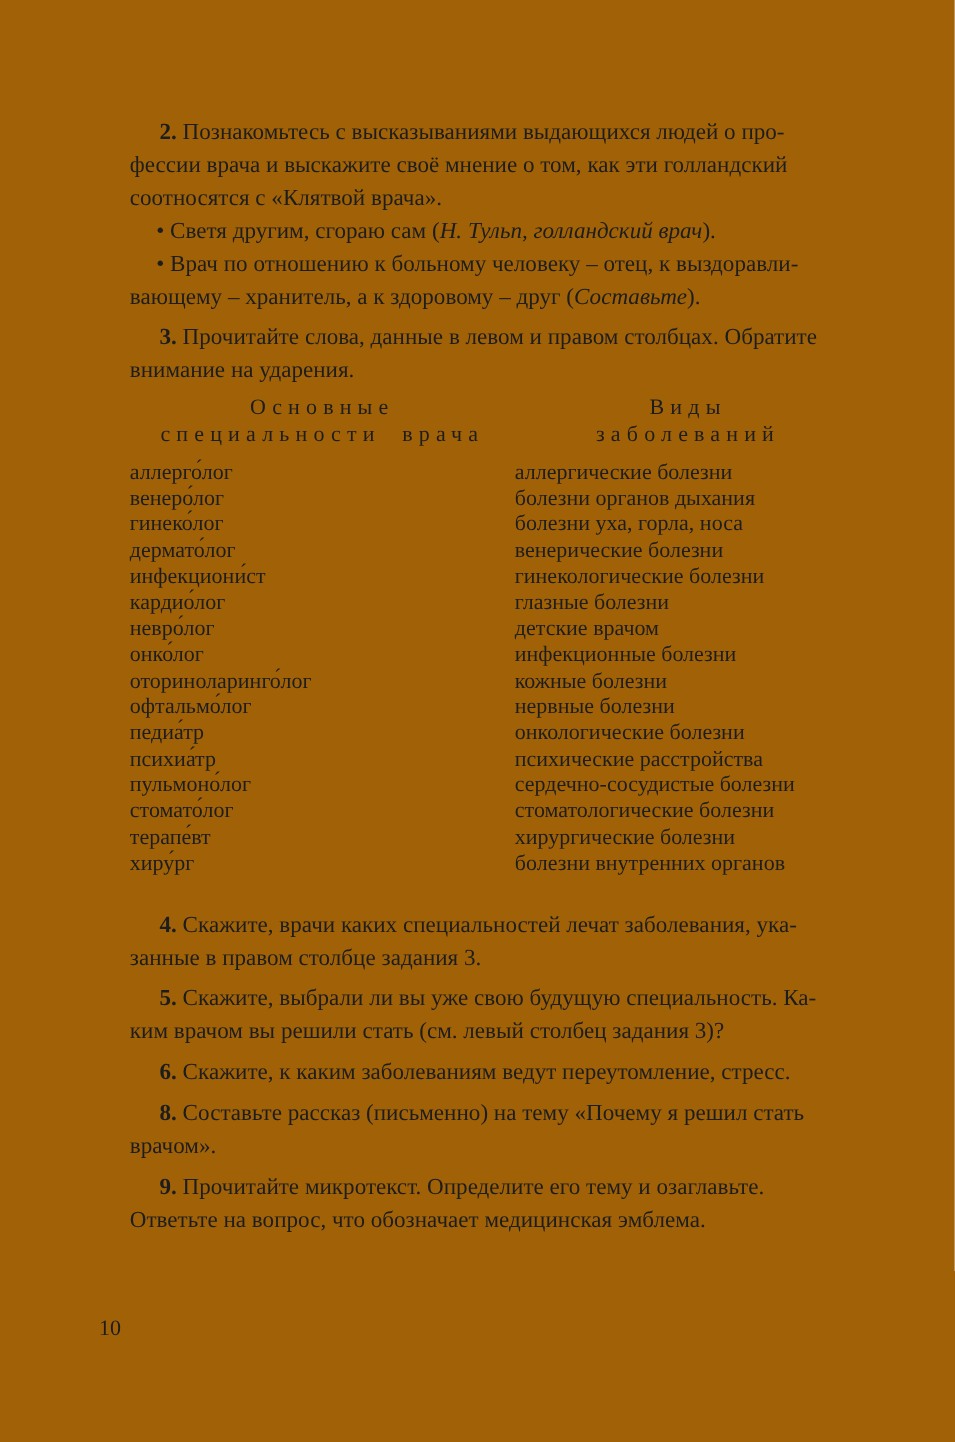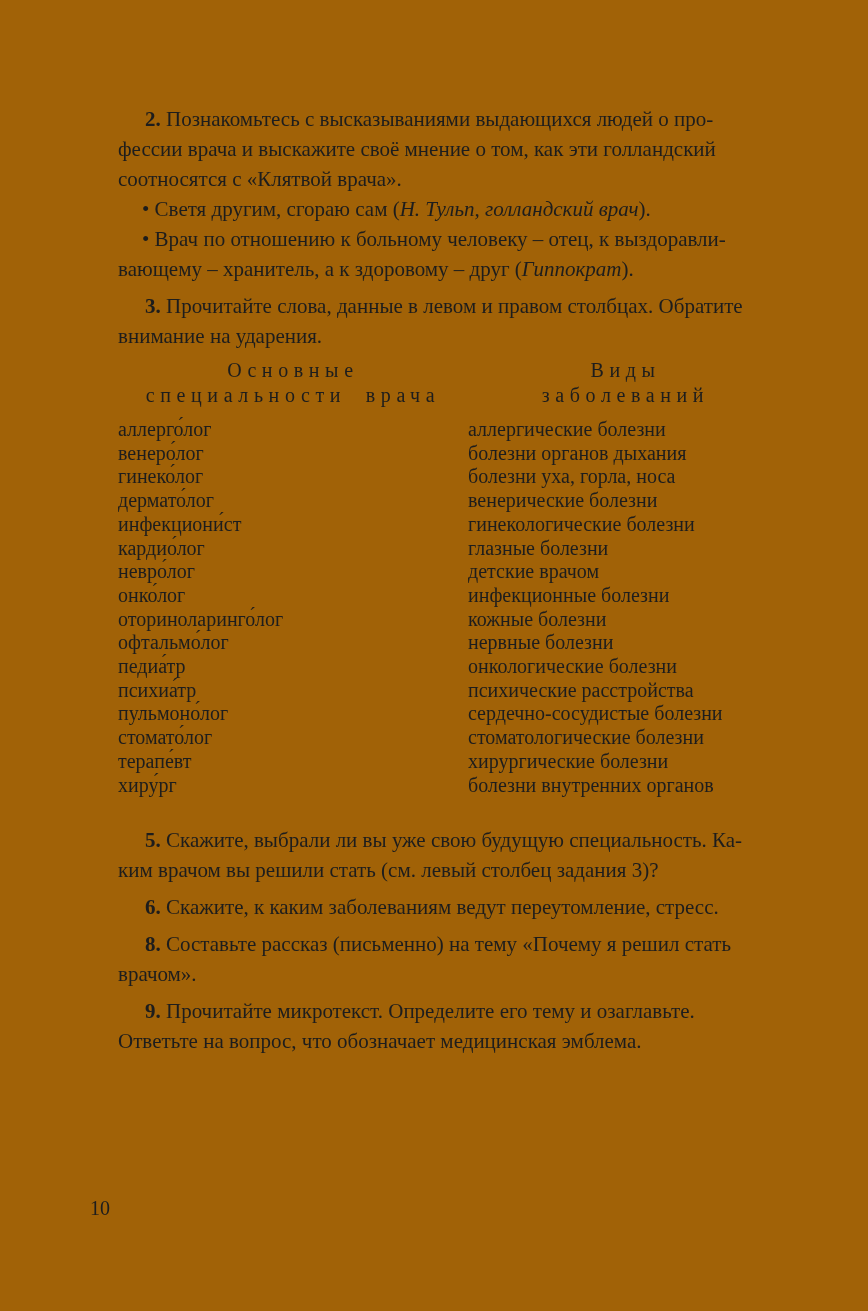--- a/index.html
+++ b/index.html
@@ -57,21 +57,21 @@
   }
 </style>
 </head>
 <body>
 
 <div class="page">
   <div class="content">
 
     <p class="para tight"><span style="font-weight: bold;">2.</span><span> Познакомьтесь с высказываниями выдающихся людей о про-</span><br><span>фессии врача и выскажите своё мнение о том, как эти голландский</span><br><span>соотносятся с «Клятвой врача».</span></p>
     <p class="para bullet tight"><span>• Светя другим, сгораю сам (</span><span style="font-style: italic;">Н. Тульп, голландский врач</span><span>).</span></p>
-    <p class="para bullet"><span>• Врач по отношению к больному человеку – отец, к выздоравли-</span><br><span>вающему – хранитель, а к здоровому – друг (</span><span style="font-style: italic;">Гиппократ</span><span>).</span></p>
+    <p class="para bullet"><span>• Врач по отношению к больному человеку – отец, к выздоравли-</span><br><span>вающему – хранитель, а к здоровому – друг (</span><span style="font-style: italic;">Составьте</span><span>).</span></p>
 
     <p class="para"><span style="font-weight: bold;">3.</span><span> Прочитайте слова, данные в левом и правом столбцах. Обратите</span><br><span>внимание на ударения.</span></p>
 
     <div class="cols-header">
       <div class="col-left col-header header-left">Основные
 специальности врача</div>
       <div class="col-right col-header header-right">Виды заболеваний</div>
     </div>
 
     <div class="cols">
@@ -106,20 +106,21 @@
           <div class="cell">нервные болезни</div>
           <div class="cell">онкологические болезни</div>
           <div class="cell">психические расстройства</div>
           <div class="cell">сердечно-сосудистые болезни</div>
           <div class="cell">стоматологические болезни</div>
           <div class="cell">хирургические болезни</div>
           <div class="cell">болезни внутренних органов</div>
         </div>
     </div>
 
+    <p class="para"><span style="font-weight: bold;">4.</span><span> Скажите, врачи каких специальностей лечат заболевания, ука-</span><br><span>занные в правом столбце задания 3.</span></p>
     <p class="para"><span style="font-weight: bold;">5.</span><span> Скажите, выбрали ли вы уже свою будущую специальность. Ка-</span><br><span>ким врачом вы решили стать (см. левый столбец задания 3)?</span></p>
     <p class="para"><span style="font-weight: bold;">6.</span><span> Скажите, к каким заболеваниям ведут переутомление, стресс.</span></p>
     <p class="para"><span style="font-weight: bold;">8.</span><span> Составьте рассказ (письменно) на тему «Почему я решил стать</span><br><span>врачом».</span></p>
     <p class="para"><span style="font-weight: bold;">9.</span><span> Прочитайте микротекст. Определите его тему и озаглавьте.</span><br><span>Ответьте на вопрос, что обозначает медицинская эмблема.</span></p>
   </div>
 
   <div class="page-number">10</div>
 </div>
 
 </body></html>

